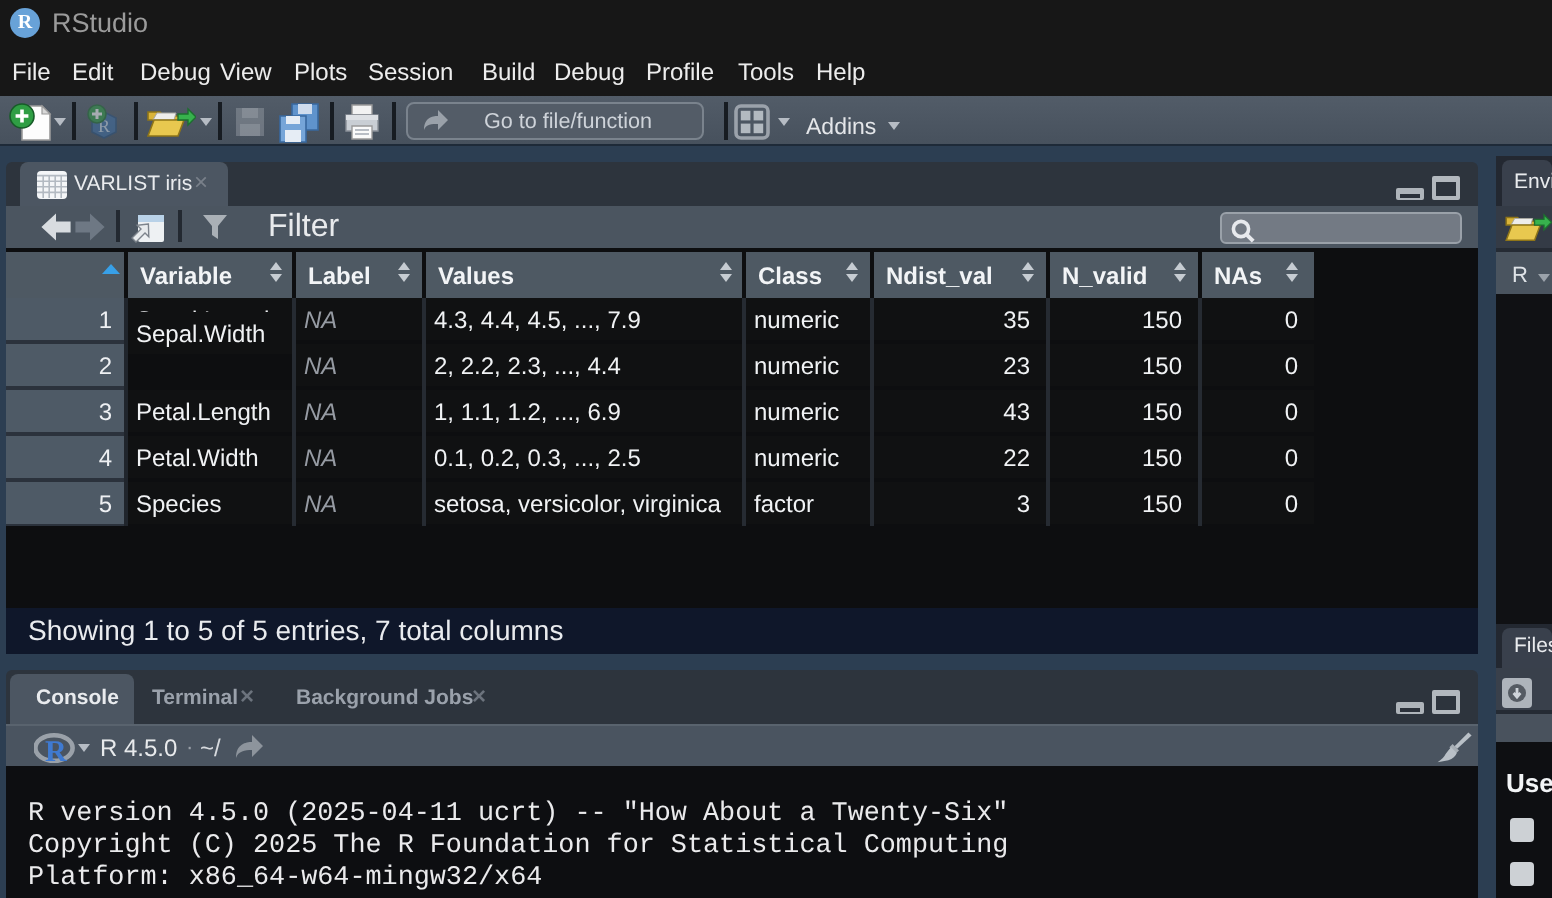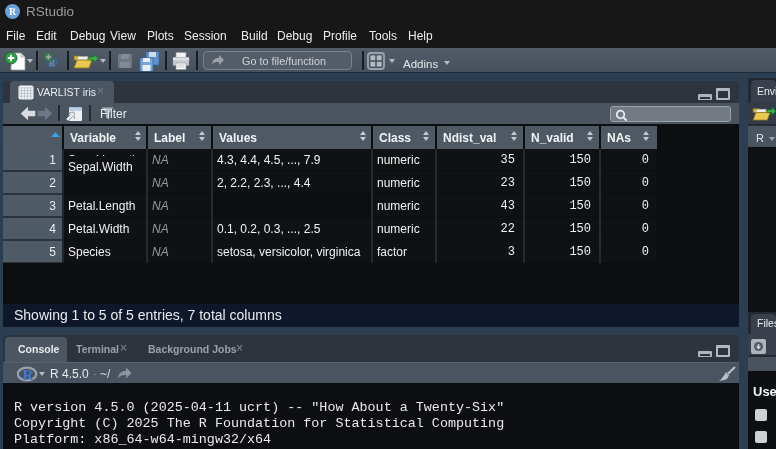--- a/index.html
+++ b/index.html
@@ -43,21 +43,21 @@
   #vfilter { left:0; top:25px; width:736px; height:21px; background:#4b5560; }
   #vsearch { position:absolute; left:607px; top:3px; width:121px; height:16px; background:#737a84;
              border:1px solid #9aa1a9; border-radius:3px; }
   #vtable { left:0; top:46px; width:736px; height:180px; background:#0d0e10; }
   .hcell { position:absolute; top:2px; height:23px; background:#4e5963; color:#f2f4f6;
            font-weight:bold; font-size:12px; line-height:24px; padding-left:6px; }
   .rn { position:absolute; background:#4e5a66; color:#eef0f3; font-size:12px; line-height:22px;
         text-align:right; padding-right:6px; }
   .dc { position:absolute; background:#101112; color:#f0f2f4; font-size:12px; line-height:22px;
         padding-left:4px; white-space:nowrap; overflow:hidden; }
-  .dcr { text-align:right; padding-right:8px; padding-left:0;font-family:Liberation Mono, monospace; }
+  .dcr { text-align:right; padding-right:8px; padding-left:0; }
   .na { color:#969ba3; font-style:italic; }
   .sort { position:absolute; width:7px; height:10px; }
   .sort::before { content:""; position:absolute; left:0; top:0; border-left:3.5px solid transparent;
                   border-right:3.5px solid transparent; border-bottom:4px solid #c6ccd2; }
   .sort::after { content:""; position:absolute; left:0; bottom:0; border-left:3.5px solid transparent;
                  border-right:3.5px solid transparent; border-top:4px solid #c6ccd2; }
   #showbar { left:0; top:226px; width:736px; height:23px; background:#0f172a; color:#e9ebee;
              font-size:14px; line-height:23px; padding-left:11px; }
 
   
@@ -188,21 +188,21 @@
     <span class="tsep" style="left:55px;top:2px;height:16px;background:#232931"></span>
     <svg class="abs" style="left:61px;top:3px" width="19" height="16" viewBox="0 0 19 16">
       <rect x="5" y="1.5" width="13" height="13.5" rx="1" fill="#eef1f3"></rect>
       <rect x="5" y="1.5" width="13" height="3.5" fill="#b9d2e8"></rect>
       <path d="M10.2 6 L4.6 6.6 L6.5 8.5 L2 13 L4 15 L8.5 10.5 L10.4 12.4 Z" fill="#e8ebed" stroke="#7d848c" stroke-width="0.7"></path>
     </svg>
     <span class="tsep" style="left:86px;top:2px;height:16px;background:#232931"></span>
     <svg class="abs" style="left:98px;top:4px" width="13" height="13" viewBox="0 0 13 13">
       <path d="M0.5 0.5 h12 l-4.5 5.5 v6.5 l-3 -2 v-4.5 z" fill="#aab0b6"></path>
     </svg>
-    <span class="abs" style="left:97px;top:0;line-height:22px;color:#e8eaec;font-size:12px">Filter</span>
+    <span class="abs" style="left:131px;top:0;line-height:22px;color:#e8eaec;font-size:16px">Filter</span>
     <div id="vsearch">
       <svg class="abs" style="left:4px;top:2px" width="13" height="13" viewBox="0 0 13 13">
         <circle cx="5.5" cy="5.5" r="3.8" fill="none" stroke="#e8eaee" stroke-width="1.8"></circle>
         <path d="M8.3 8.3 l3.3 3.3" stroke="#e8eaee" stroke-width="2"></path>
       </svg>
     </div>
   </div>
   <div id="vtable" class="abs">
     <div class="abs" style="left:0;top:25px;width:59px;height:114px;background:#2b323c"></div>
       <div class="abs" style="left:59px;top:25px;width:2px;height:114px;background:#20252c"></div>
@@ -243,20 +243,21 @@
       <div class="dc" style="left:61px;top:32px;width:82px;height:21px">Sepal.Width</div>
       <div class="dc" style="left:145px;top:48px;width:63px;height:21px"><span class="na">NA</span></div>
       <div class="dc" style="left:210px;top:48px;width:158px;height:21px">2, 2.2, 2.3, ..., 4.4</div>
       <div class="dc" style="left:370px;top:48px;width:62px;height:21px">numeric</div>
       <div class="dc dcr" style="left:434px;top:48px;width:86px;height:21px">23</div>
       <div class="dc dcr" style="left:522px;top:48px;width:74px;height:21px">150</div>
       <div class="dc dcr" style="left:598px;top:48px;width:56px;height:21px">0</div>
     <div class="rn" style="left:0px;top:71px;width:59px;height:21px">3</div>
       <div class="dc" style="left:61px;top:71px;width:82px;height:21px">Petal.Length</div>
       <div class="dc" style="left:145px;top:71px;width:63px;height:21px"><span class="na">NA</span></div>
+      <div class="dc" style="left:210px;top:71px;width:158px;height:21px">1, 1.1, 1.2, ..., 6.9</div>
       <div class="dc" style="left:370px;top:71px;width:62px;height:21px">numeric</div>
       <div class="dc dcr" style="left:434px;top:71px;width:86px;height:21px">43</div>
       <div class="dc dcr" style="left:522px;top:71px;width:74px;height:21px">150</div>
       <div class="dc dcr" style="left:598px;top:71px;width:56px;height:21px">0</div>
     <div class="rn" style="left:0px;top:94px;width:59px;height:21px">4</div>
       <div class="dc" style="left:61px;top:94px;width:82px;height:21px">Petal.Width</div>
       <div class="dc" style="left:145px;top:94px;width:63px;height:21px"><span class="na">NA</span></div>
       <div class="dc" style="left:210px;top:94px;width:158px;height:21px">0.1, 0.2, 0.3, ..., 2.5</div>
       <div class="dc" style="left:370px;top:94px;width:62px;height:21px">numeric</div>
       <div class="dc dcr" style="left:434px;top:94px;width:86px;height:21px">22</div>

